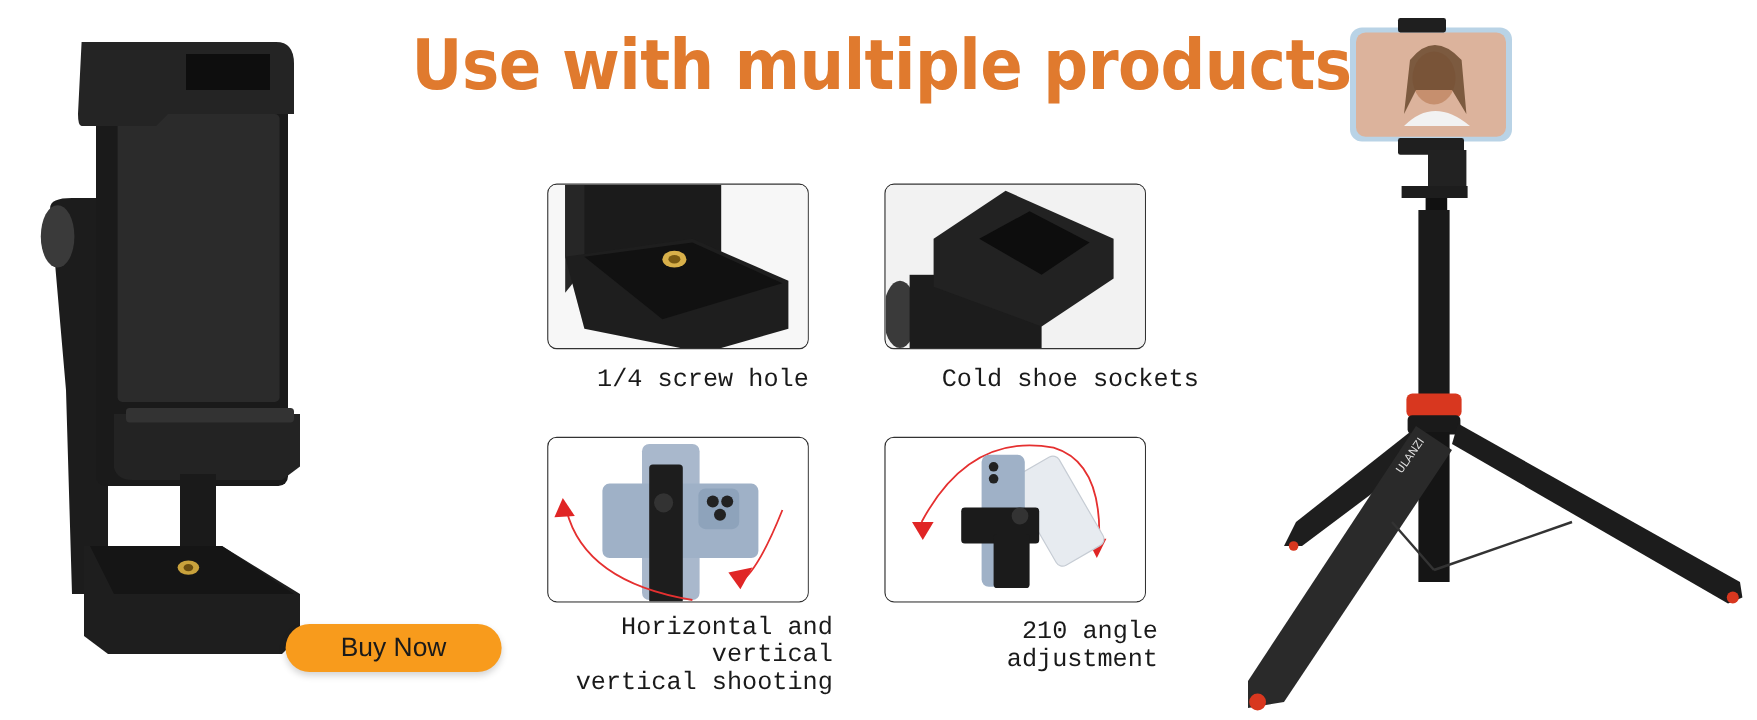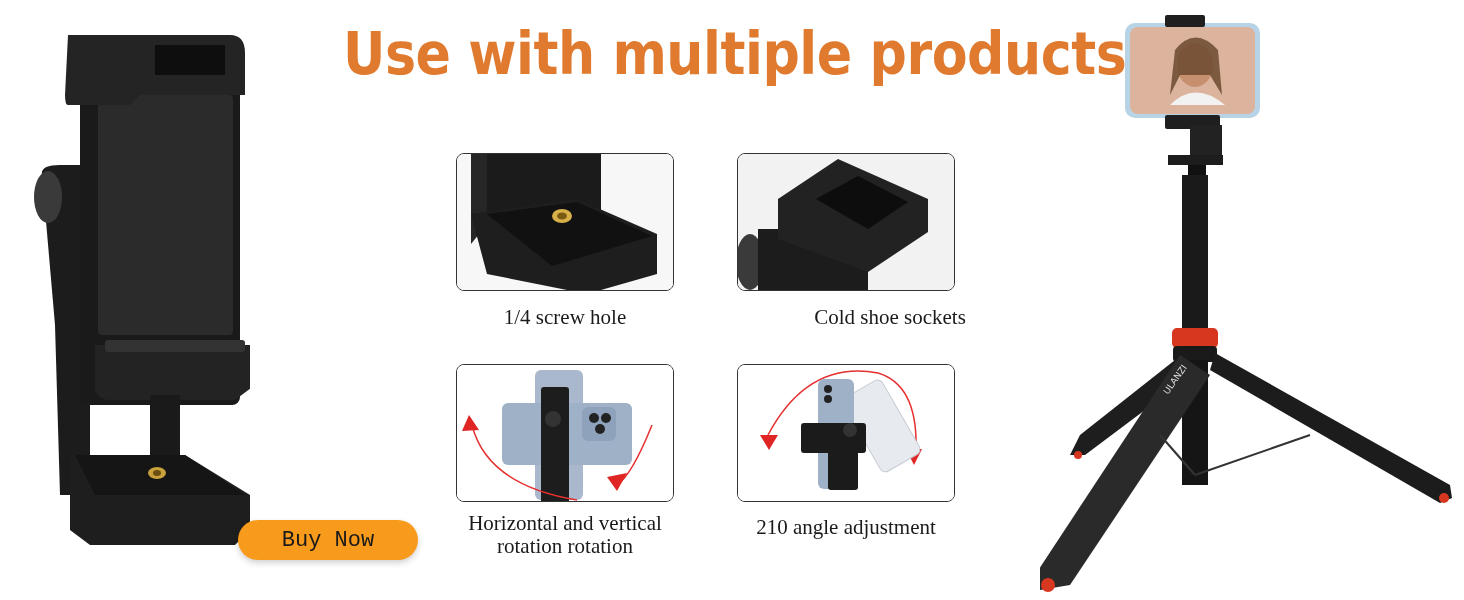--- a/index.html
+++ b/index.html
@@ -14,27 +14,27 @@
     letter-spacing: -0.5px; white-space: nowrap; line-height: 80px;
     font-family: "DejaVu Sans", sans-serif;
     transform: scaleX(0.90); transform-origin: left top;
   }
   .card {
     position: absolute; width: 218px; height: 138px;
     border: 1.5px solid #333; border-radius: 8px; background: #fafafa;
     overflow: hidden; box-sizing: border-box;
   }
   .caption {
-    position: absolute; font-size: 21px; color: #1a1a1a; text-align: center;
-    line-height: 23px; font-family: Liberation Serif, serif;
+    position: absolute; font-size: 21px; color: #1a1a1a; text-align: right;
+    line-height: 23px; font-family: Liberation Mono, monospace;
   }
   .buy {
     position: absolute; left: 238px; top: 520px; width: 180px; height: 40px;
     border-radius: 20px; background: #f89b1c; border: none; cursor: pointer;
-    font-size: 22px; color: #1a1a1a; font-family: Liberation Mono, monospace;
+    font-size: 22px; color: #1a1a1a; font-family: Liberation Sans, sans-serif;
     box-shadow: 0 3px 6px rgba(0,0,0,0.18);
   }
   svg { display: block; }
 </style>
 </head>
 <body>
 
 <div class="title">Use with multiple products</div>
 
 <div style="position:absolute;left:20px;top:25px;width:230px;height:545px;">
@@ -97,21 +97,21 @@
     <rect x="84" y="22" width="28" height="116" rx="3" fill="#1d1d1d"></rect>
     <circle cx="96" cy="54" r="8" fill="#333"></circle>
     <path d="M15 60 Q30 120 120 135" stroke="#e53030" stroke-width="1.5" fill="none"></path>
     <path d="M195 60 Q175 110 160 120" stroke="#e53030" stroke-width="1.5" fill="none"></path>
     <polygon points="12,50 22,65 5,66" fill="#e02525"></polygon>
     <polygon points="170,108 160,126 150,112" fill="#e02525"></polygon>
   </svg>
 </div>
 <div class="caption" style="left:436px;top:512px;width:258px;">
   <div>Horizontal and vertical</div>
-  <div>rotation rotation</div>
+  <div>vertical shooting</div>
 </div>
 
 <div class="card" style="left:737px;top:364px;">
   <svg width="218" height="138" viewBox="0 0 218 138">
     <rect width="218" height="138" fill="#ffffff"></rect>
     <path d="M30 70 Q70 -5 140 8 Q180 20 178 85" stroke="#e53030" stroke-width="1.5" fill="none"></path>
     <polygon points="22,70 40,70 31,85" fill="#e02525"></polygon>
     <polygon points="168,84 184,84 176,100" fill="#e02525"></polygon>
     <rect x="120" y="20" width="45" height="85" rx="6" fill="#e7ebf0" stroke="#c6ccd4" transform="rotate(-30 140 60)"></rect>
     <rect x="80" y="14" width="36" height="110" rx="6" fill="#9fb1c7"></rect>

